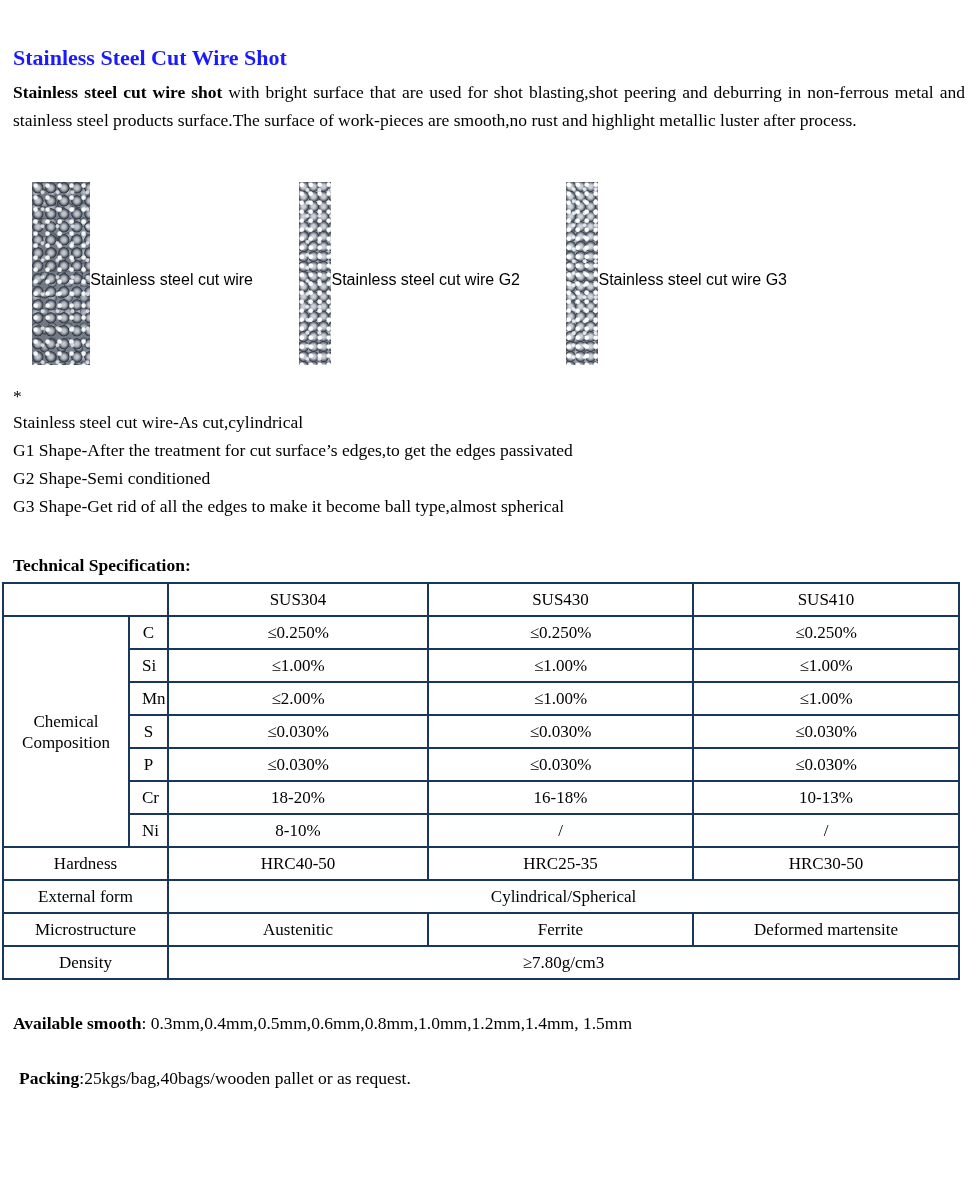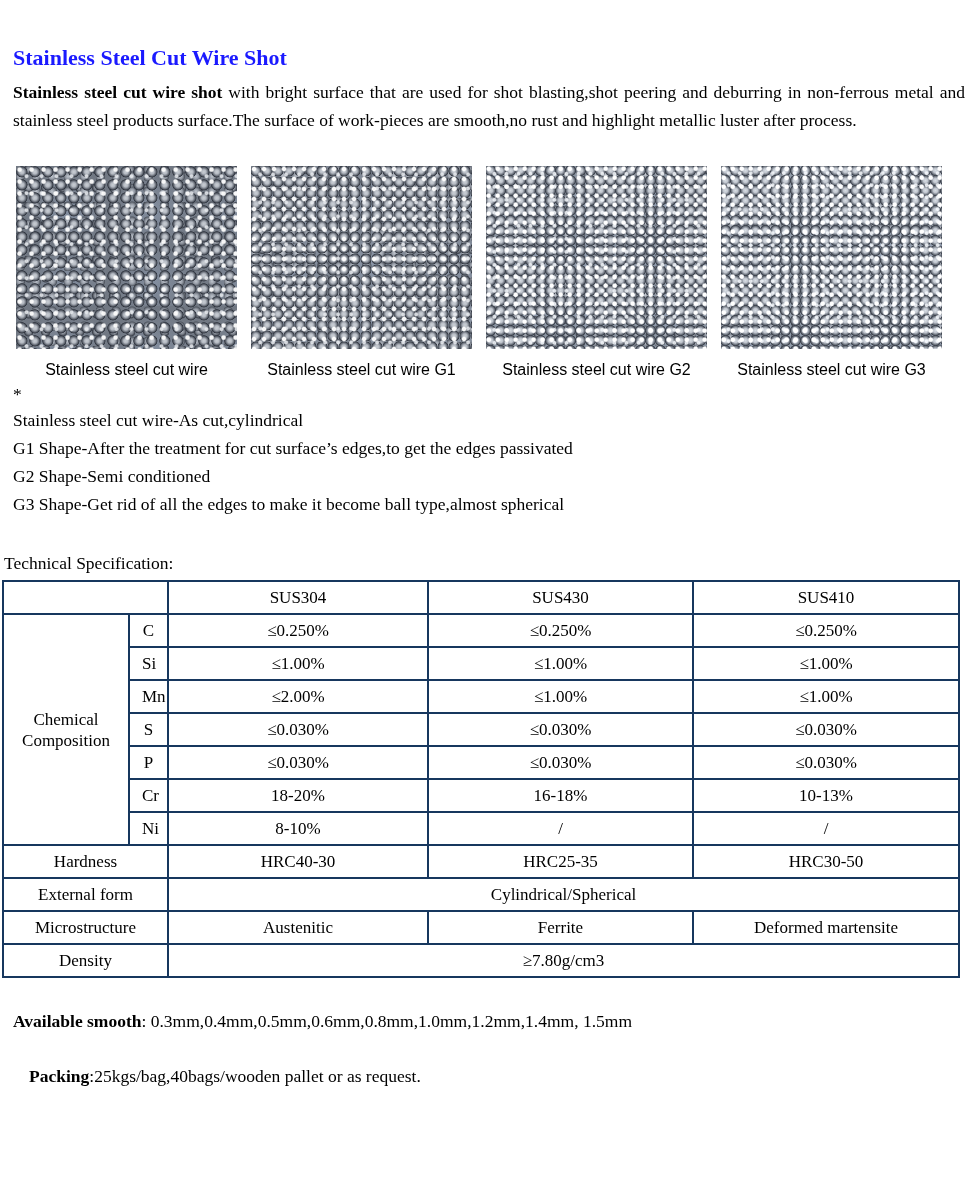--- a/index.html
+++ b/index.html
@@ -13,21 +13,21 @@
     margin:45px 0 0 13px;font-size:22px;line-height:26px;
     font-weight:700;color:#1b1aff;letter-spacing:0;
   }
   p.intro{
     margin:7px 13px 0 13px;font-size:17.5px;line-height:28px;
     text-align:justify;
   }
   p.intro b{font-weight:700;}
 
   .figures{display:flex;gap:14px;margin:32px 0 0 16px;}
-  figure{margin:0;display:flex;flex-direction:column;align-items:center;width:221px;}
+  figure{margin:16px;display:flex;flex-direction:row;align-items:center;width:221px;}
   .photo{
     width:221px;height:183px;
     background-color:#7f8793;
     background-image:
       radial-gradient(circle at 30% 30%, rgba(255,255,255,.95) 0, rgba(255,255,255,.95) 1.6px, rgba(255,255,255,0) 3px),
       radial-gradient(circle at 70% 60%, rgba(236,239,243,.85) 0, rgba(236,239,243,.85) 1.3px, rgba(236,239,243,0) 2.6px),
       radial-gradient(circle at 45% 45%, #cdd2d8 0, #b7bcc4 2.2px, #6d737d 4px, #343943 5.2px, rgba(52,57,67,0) 5.9px),
       radial-gradient(circle at 25% 70%, #c2c7cf 0, #9aa0aa 2.5px, #565c66 4.6px, rgba(60,65,75,0) 5.6px),
       radial-gradient(circle at 75% 20%, #b5bac2 0, #878d97 2.4px, #40454f 4.4px, rgba(64,69,79,0) 5.4px),
       radial-gradient(ellipse at 55% 65%, rgba(150,164,186,.55) 0, rgba(150,164,186,0) 62%);
@@ -40,55 +40,51 @@
   .p4{background-size:9px 9px,11px 12px,10px 10px,12px 11px,13px 14px,64px 50px;
       background-color:#8a939f;filter:brightness(1.06);}
   figcaption{
     margin-top:11px;font-family:"Liberation Sans",sans-serif;
     font-size:16px;line-height:19px;white-space:nowrap;
   }
 
   .star{margin:3px 0 0 13px;font-size:17.5px;line-height:24px;}
   .notes{margin:0 16px 0 13px;font-size:17.5px;line-height:28px;}
 
-  h2.spec-heading{margin:34px 0 0 4px;font-size:17.5px;line-height:22px;font-weight:400;}
+  h2.spec-heading{margin:34px 0 0 13px;font-size:17.5px;line-height:22px;font-weight:700;}
 
   table.spec{
     border-collapse:collapse;table-layout:fixed;width:956px;
     margin:6px 0 0 2px;
   }
   table.spec td{
     border:2px solid #17375e;text-align:center;vertical-align:middle;
     font-size:17px;line-height:21px;padding:2px 12px;height:27px;
   }
   td.chem-label{font-size:17px;line-height:22px;}
   td.db{border-bottom:5px double #17375e;}
   td.dl{border-left:5px double #17375e;}
 
   p.sizes{margin:31px 0 0 13px;font-size:17.5px;line-height:24px;}
-  p.packing{margin:31px 0 0 29px;font-size:17.5px;line-height:24px;}
+  p.packing{margin:31px 0 0 19px;font-size:17.5px;line-height:24px;}
   p.sizes b, p.packing b{font-weight:700;}
 </style>
 </head>
 <body>
 
 <div class="page">
 
   <h1 class="title">Stainless Steel Cut Wire Shot</h1>
 
   <p class="intro"><b>Stainless steel cut wire shot</b><span> with bright surface that are used for shot blasting,shot peering and deburring in non-ferrous metal and stainless steel products surface.The surface of work-pieces are smooth,no rust and highlight metallic luster after process.</span></p>
 
   <div class="figures">
     <figure>
       <div class="photo p1"></div>
       <figcaption>Stainless steel cut wire</figcaption>
-    </figure>
-    <figure>
-      <div class="photo p2"></div>
-      <figcaption>Stainless steel cut wire G1</figcaption>
     </figure>
     <figure>
       <div class="photo p3"></div>
       <figcaption>Stainless steel cut wire G2</figcaption>
     </figure>
     <figure>
       <div class="photo p4"></div>
       <figcaption>Stainless steel cut wire G3</figcaption>
     </figure>
   </div>
@@ -157,21 +153,21 @@
         <td>10-13%</td>
       </tr>
       <tr>
         <td class="db">Ni</td>
         <td class="db dl">8-10%</td>
         <td class="db">/</td>
         <td class="db">/</td>
       </tr>
       <tr>
         <td colspan="2">Hardness</td>
-        <td class="dl">HRC40-30</td>
+        <td class="dl">HRC40-50</td>
         <td>HRC25-35</td>
         <td>HRC30-50</td>
       </tr>
       <tr>
         <td colspan="2" class="db">External form</td>
         <td colspan="3" class="db dl">Cylindrical/Spherical</td>
       </tr>
       <tr>
         <td colspan="2" class="db">Microstructure</td>
         <td class="db dl">Austenitic</td>

